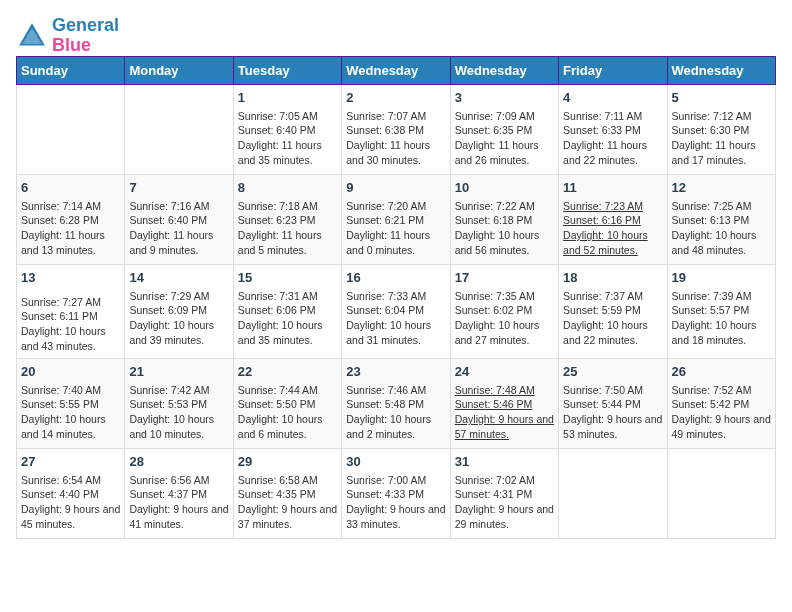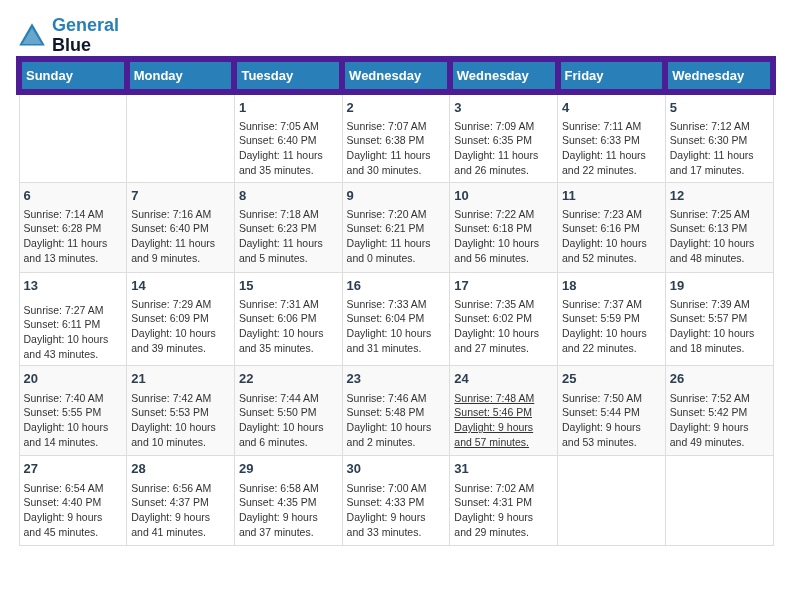--- a/index.html
+++ b/index.html
@@ -50,21 +50,21 @@
       border-collapse: collapse;
       font-size: 11px;
     }
     thead tr th {
       background-color: #2980b9;
       color: #fff;
       padding: 6px 4px;
       text-align: left;
       font-size: 13px;
       font-weight: bold;
-      border: 6px solid #4c1d95;
+      border: 1px solid #4c1d95;
     }
     tbody tr td {
       vertical-align: top;
       padding: 4px;
       border: 1px solid #ddd;
       background: #fff;
       min-height: 70px;
       height: 90px;
       width: calc(100%/7);
       color: #333;
@@ -91,21 +91,21 @@
 <body>
 
 <div class="header">
   <div class="logo">
     <svg class="logo-icon" viewBox="0 0 40 40">
       <polygon points="20,4 36,32 4,32" fill="#2980b9"></polygon>
       <polygon points="20,10 32,30 8,30" fill="#fff" opacity="0.3"></polygon>
     </svg>
     <div class="logo-text">
       <div><span>General</span></div>
-      <div><span style="color:#0f172a;">Blue</span></div>
+      <div><span style="color:#ec4899;">Blue</span></div>
     </div>
   </div>
 </div>
 
 <table>
   <thead>
     <tr>
     <th>Sunday</th>
         <th>Monday</th>
         <th>Tuesday</th>
@@ -176,21 +176,21 @@
 Daylight: 11 hours and 0 minutes.</div>
         </td>
         <td>
           <div class="day-number">10</div>
           <div class="day-info" style="white-space: pre-line;">Sunrise: 7:22 AM
 Sunset: 6:18 PM
 Daylight: 10 hours and 56 minutes.</div>
         </td>
         <td>
           <div class="day-number">11</div>
-          <div class="day-info" style="white-space: pre-line;">Sunrise: 7:23 AM
+          <div class="day-info" style="white-space: pre-line; text-decoration: underline;">Sunrise: 7:23 AM
 Sunset: 6:16 PM
 Daylight: 10 hours and 52 minutes.</div>
         </td>
         <td>
           <div class="day-number">12</div>
           <div class="day-info" style="white-space: pre-line;">Sunrise: 7:25 AM
 Sunset: 6:13 PM
 Daylight: 10 hours and 48 minutes.</div>
         </td>
       </tr>

